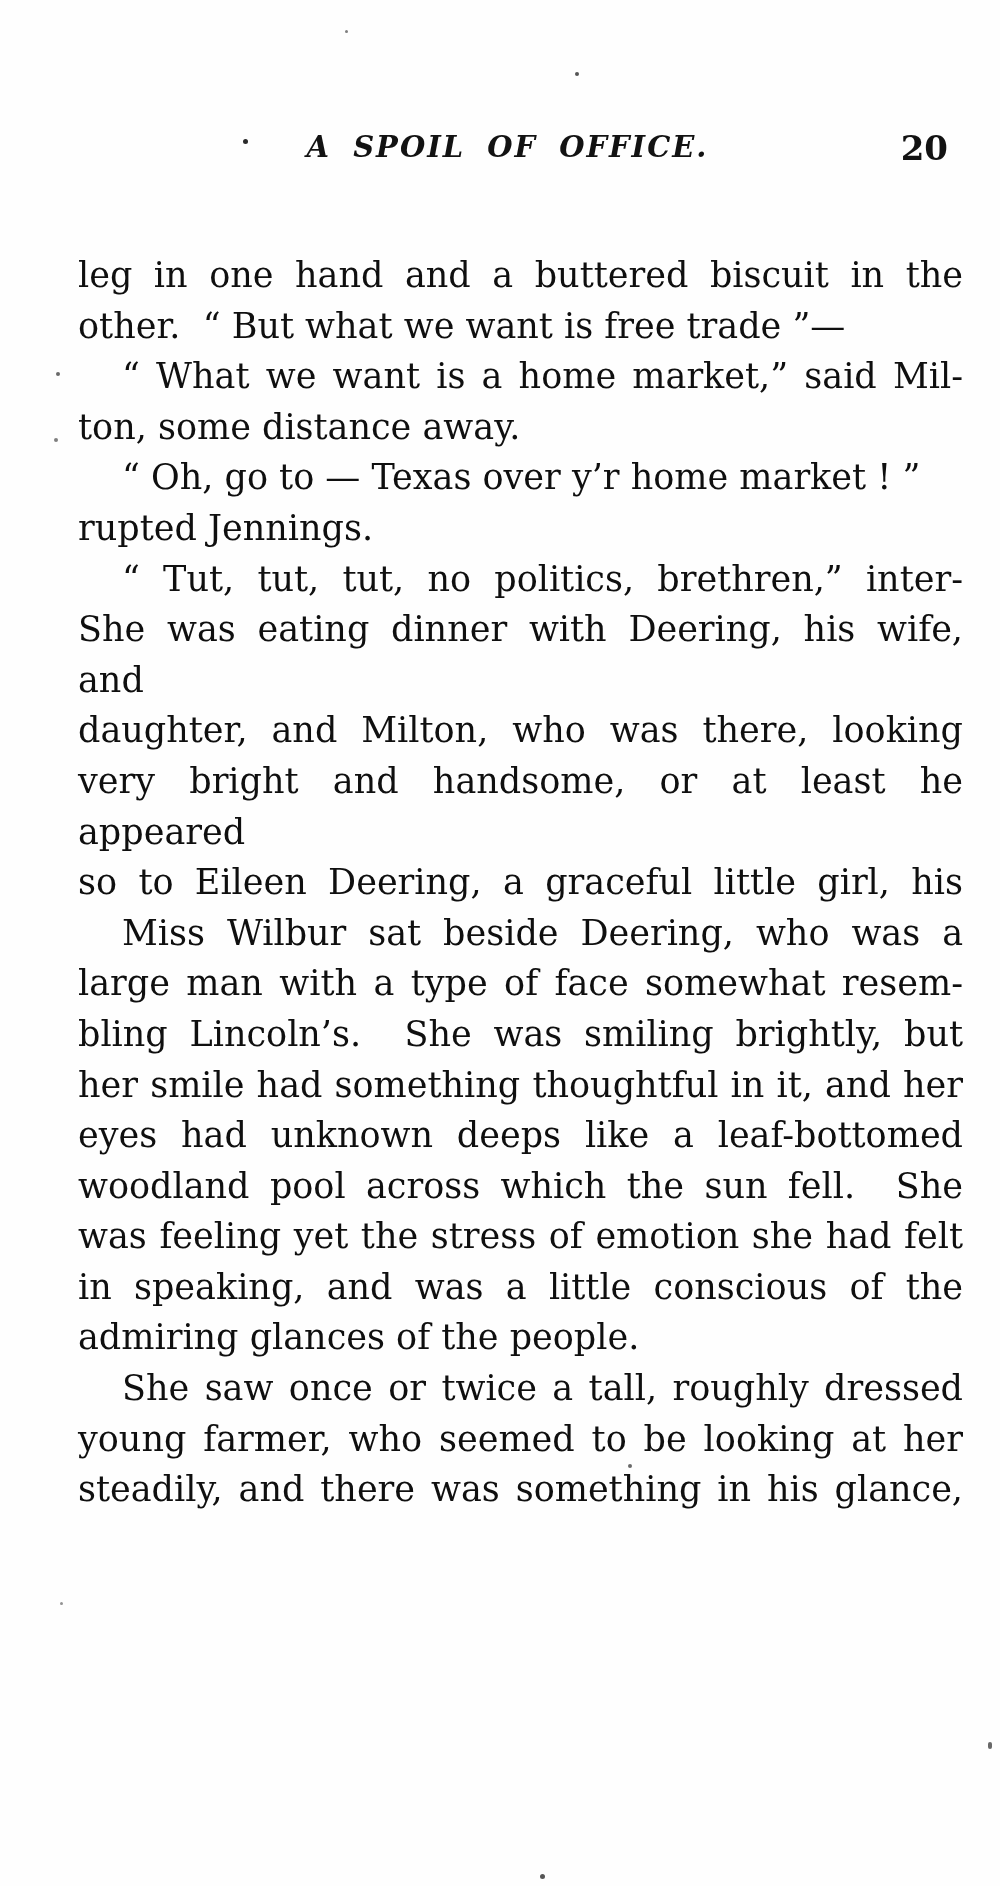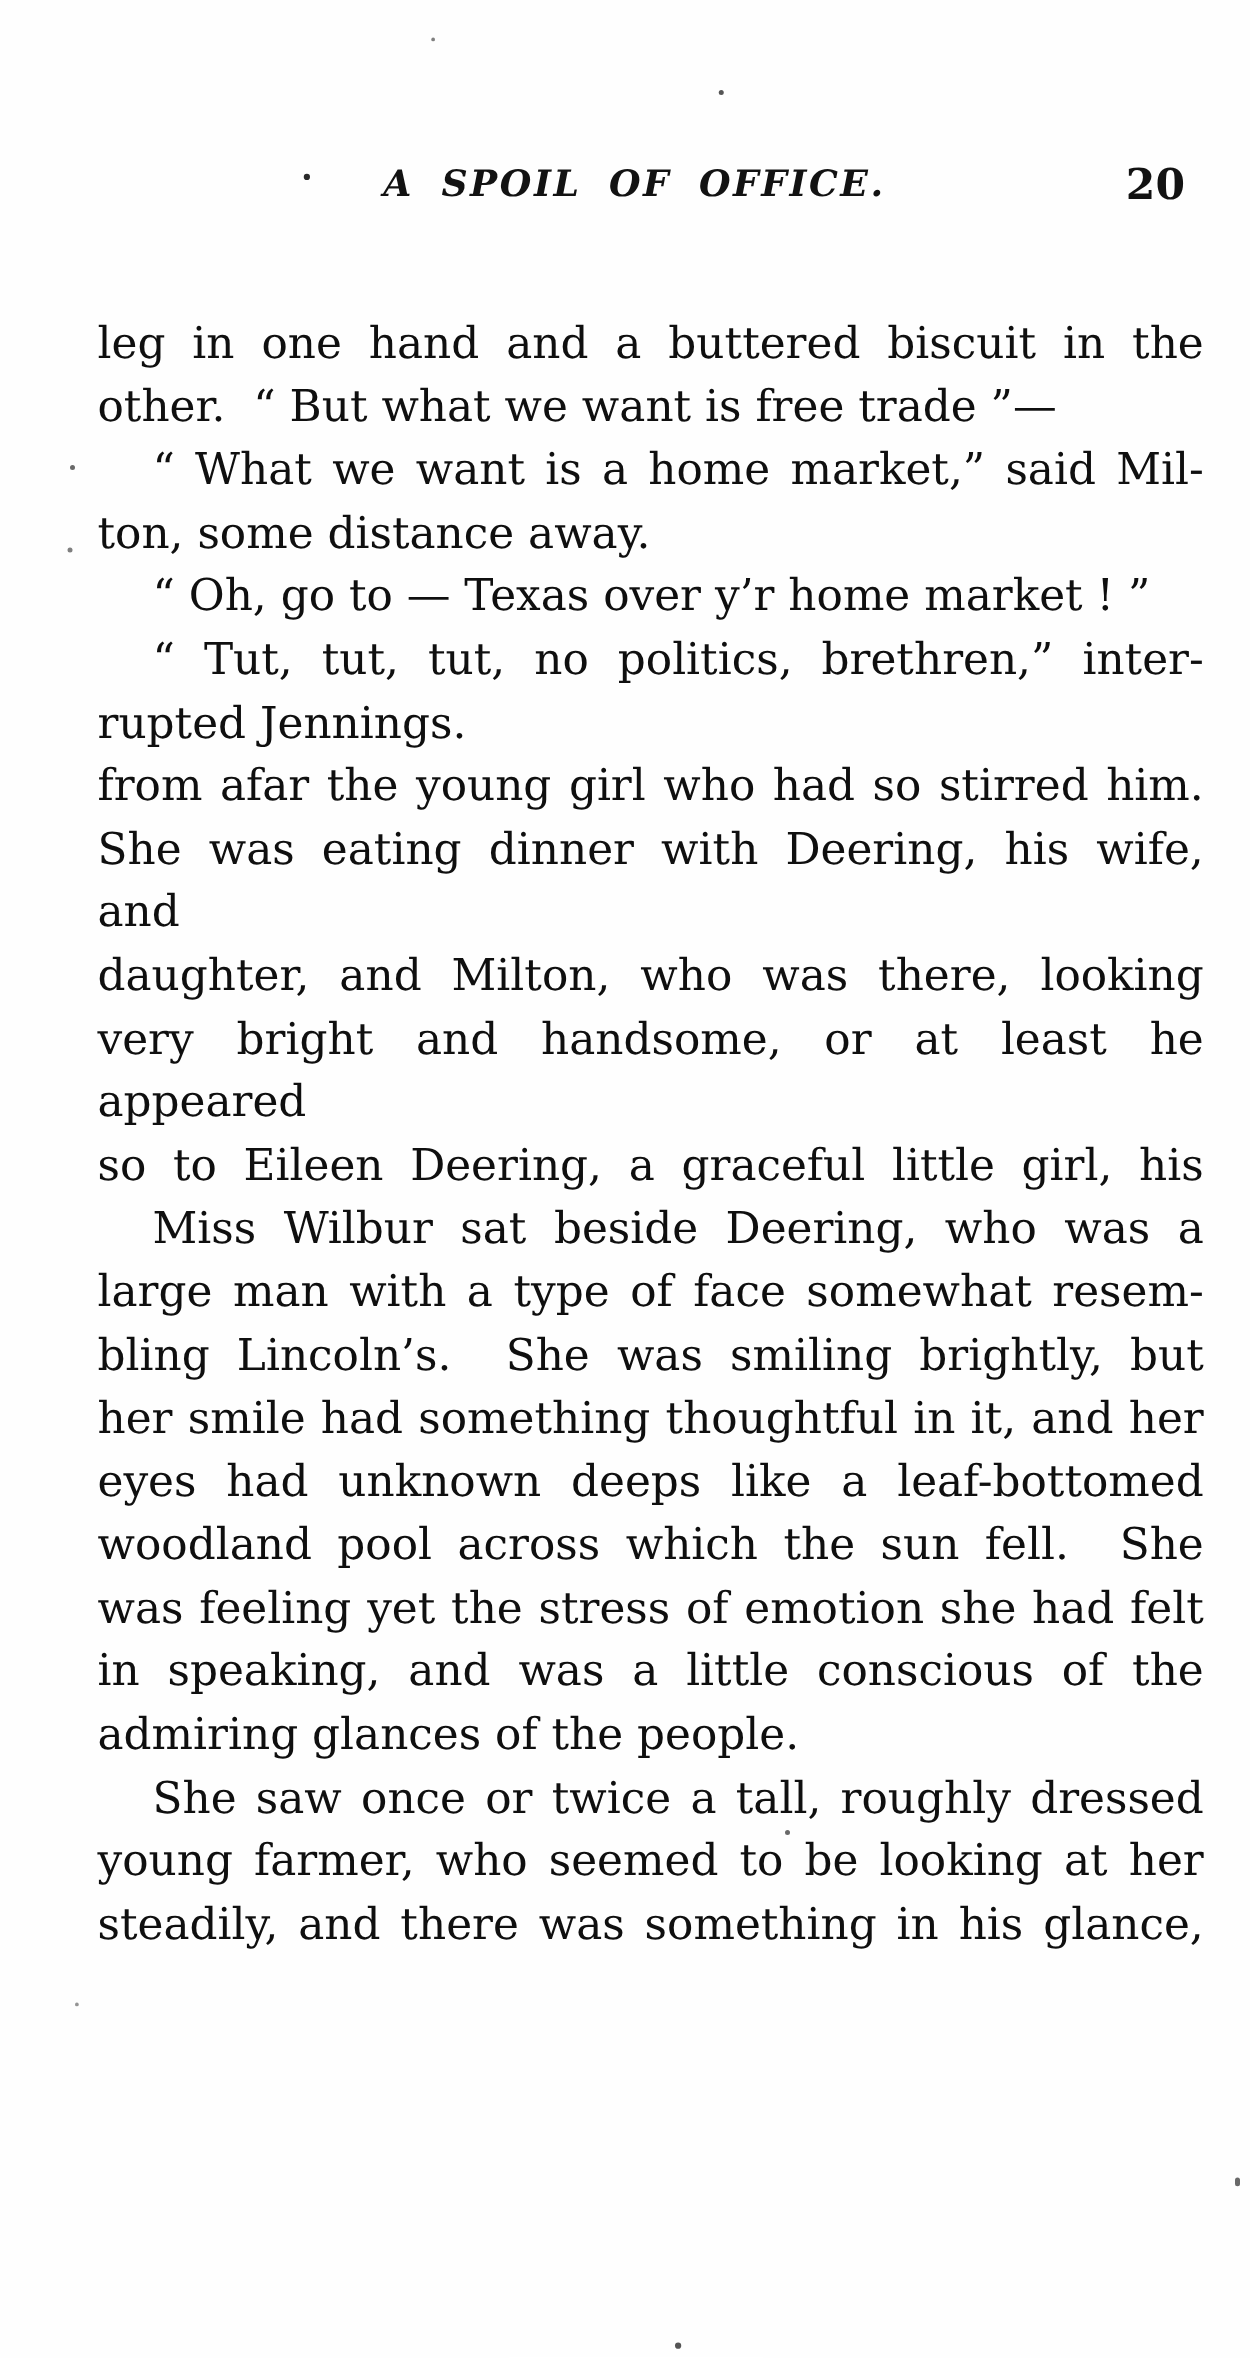--- a/index.html
+++ b/index.html
@@ -81,23 +81,22 @@
     <span class="running-title">A SPOIL OF OFFICE.</span>
     <span class="page-number">20</span>
   </div>
 
   <div class="body-text">
     <div class="line j">leg in one hand and a buttered biscuit in the</div>
     <div class="line l">other.&nbsp; “ But what we want is free trade ”—</div>
     <div class="line j ind">“ What we want is a home market,” said Mil-</div>
     <div class="line l">ton, some distance away.</div>
     <div class="line l ind">“ Oh, go to — Texas over y’r home market ! ”</div>
+    <div class="line l">rupted Jennings.</div>
     <div class="line j ind">“ Tut, tut, tut, no politics, brethren,” inter-</div>
-    <div class="line l">rupted Jennings.</div>
-    <div class="line j">from afar the young girl who had so stirred him.</div>
     <div class="line j">She was eating dinner with Deering, his wife, and</div>
     <div class="line j">daughter, and Milton, who was there, looking</div>
     <div class="line j">very bright and handsome, or at least he appeared</div>
     <div class="line j">so to Eileen Deering, a graceful little girl, his</div>
     <div class="line j ind">Miss Wilbur sat beside Deering, who was a</div>
     <div class="line j">large man with a type of face somewhat resem-</div>
     <div class="line j">bling Lincoln’s.&nbsp; She was smiling brightly, but</div>
     <div class="line j">her smile had something thoughtful in it, and her</div>
     <div class="line j">eyes had unknown deeps like a leaf-bottomed</div>
     <div class="line j">woodland pool across which the sun fell.&nbsp; She</div>

